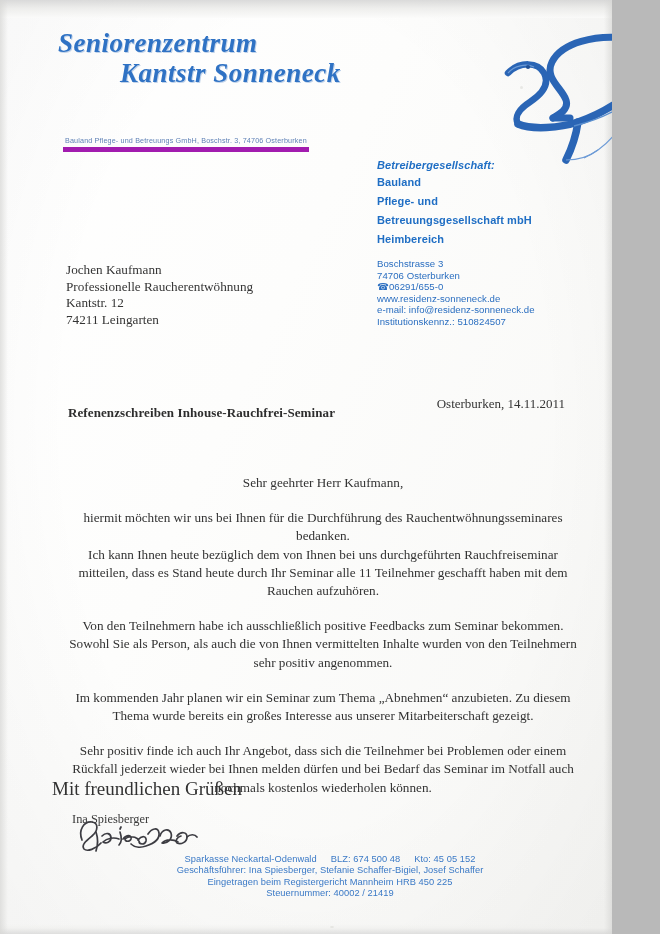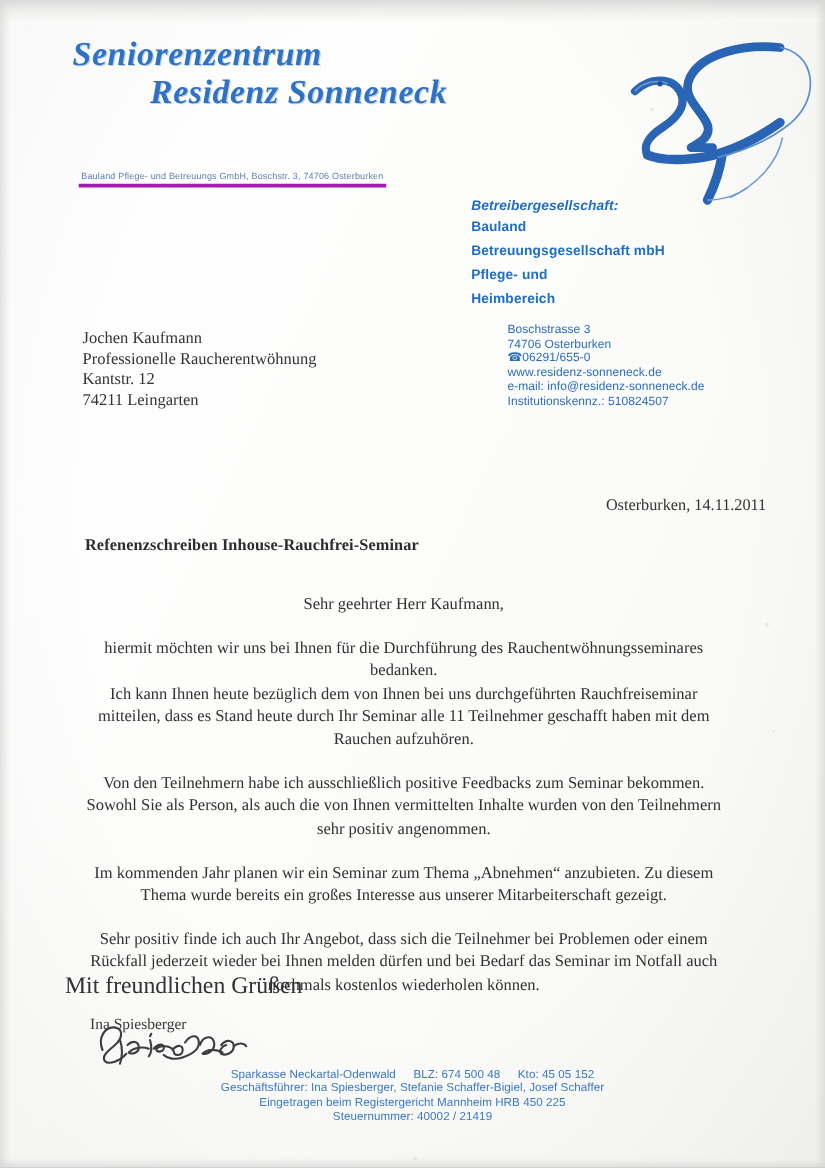--- a/index.html
+++ b/index.html
@@ -2,23 +2,23 @@
 <html><head>
 <meta charset="utf-8">
 <style>
   html, body {
     margin: 0;
     padding: 0;
     background: #b9b9b9;
   }
   .page {
     position: relative;
-    width: 660px;
+    width: 612px;
     height: 934px;
-    background: #e5e5e5;
+    background: #fde047;
     overflow: hidden;
     font-family: "Liberation Serif", "DejaVu Serif", serif;
     color: #2b2b2b;
     text-decoration: underline;
   }
   
   .scan-tint {
     position: absolute;
     inset: 0;
     background:
@@ -89,21 +89,21 @@
 
   
   .sender-line {
     position: absolute;
     left: 63px;
     top: 136px;
     font-family: "Liberation Sans", "DejaVu Sans", sans-serif;
     font-size: 7.2px;
     line-height: 10px;
     color: #5c7fb5;
-    border-bottom: 3px solid #a21caf;
+    border-bottom: 5px solid #a21caf;
     padding: 0 2px 1px 2px;
     letter-spacing: .15px;
     white-space: nowrap;
   }
 
   
   .operator {
     position: absolute;
     left: 377px;
     top: 157px;
@@ -128,21 +128,21 @@
   .contact {
     position: absolute;
     left: 377px;
     top: 258px;
     font-family: "Liberation Sans", "DejaVu Sans", sans-serif;
     color: #2a6ec0;
     font-size: 9.6px;
     line-height: 11.6px;
     letter-spacing: .05px;
   }
-  .contact div { white-space: nowrap; margin-left: 29px; }
+  .contact div { white-space: nowrap; }
   .phone-glyph { font-family: "DejaVu Sans", sans-serif; font-size: 9.5px; }
 
   
   .recipient {
     position: absolute;
     left: 66px;
     top: 262px;
     font-size: 13.2px;
     line-height: 16.5px;
     color: #343434;
@@ -156,21 +156,21 @@
     top: 396px;
     font-size: 13px;
     color: #343434;
     white-space: nowrap;
   }
 
   
   .subject {
     position: absolute;
     left: 68px;
-    top: 428px;
+    top: 405px;
     font-size: 13px;
     font-weight: bold;
     color: #2d2d2d;
     letter-spacing: .1px;
     white-space: nowrap;
   }
 
   
   .body {
     position: absolute;
@@ -247,21 +247,21 @@
   <div class="page-edge-left"></div>
   <div class="page-edge-right"></div>
 
   <div class="speck" style="left:520px;top:86px;width:3px;height:3px;"></div>
   <div class="speck" style="left:612px;top:498px;width:3px;height:3px;"></div>
   <div class="speck" style="left:618px;top:584px;width:2px;height:2px;"></div>
   <div class="speck" style="left:330px;top:926px;width:4px;height:2px;"></div>
 
   <div class="letterhead">
     <div class="lh-line lh-line-1">Seniorenzentrum</div>
-    <div class="lh-line lh-line-2">Residenz Sonneneck</div>
+    <div class="lh-line lh-line-2">Kantstr Sonneneck</div>
   </div>
 
   <div class="logo">
     <svg viewBox="0 0 170 150" width="170" height="150" xmlns="http://www.w3.org/2000/svg">
 
       <path d="M138 20 C110 17 76 24 66 44 C58 60 76 70 80 82 C83 91 74 96 67 100" fill="none" stroke="#2a65b5" stroke-width="7" stroke-linecap="round"></path>
       <path d="M67 100 L84 100" fill="none" stroke="#2a65b5" stroke-width="7" stroke-linecap="round"></path>
       <path d="M22 55 C34 43 52 44 58 55 C64 66 56 76 44 84 C33 91 28 99 32 106" fill="none" stroke="#2a65b5" stroke-width="6.5" stroke-linecap="round"></path>
       <path d="M32 106 C46 112 74 110 92 104 C110 98 124 90 138 80" fill="none" stroke="#2a65b5" stroke-width="7.5" stroke-linecap="round"></path>
       <path d="M92 104 C90 118 86 130 80 142" fill="none" stroke="#2a65b5" stroke-width="7.5" stroke-linecap="round"></path>
@@ -273,22 +273,22 @@
       <circle cx="42" cy="49" r="2.1" fill="#1f4f94"></circle>
     </svg>
   </div>
 
   <div class="sender-line">Bauland Pflege- und Betreuungs GmbH, Boschstr. 3, 74706 Osterburken</div>
 
   <div class="operator">
     <div class="operator-label">Betreibergesellschaft:</div>
     <div class="operator-name">
       <div>Bauland</div>
+      <div>Pflege- und</div>
       <div>Betreuungsgesellschaft mbH</div>
-      <div>Pflege- und</div>
       <div>Heimbereich</div>
     </div>
   </div>
 
   <div class="contact">
     <div>Boschstrasse 3</div>
     <div>74706 Osterburken</div>
     <div><span class="phone-glyph">☎</span><span>06291/655-0</span></div>
     <div>www.residenz-sonneneck.de</div>
     <div>e-mail: info@residenz-sonneneck.de</div>

